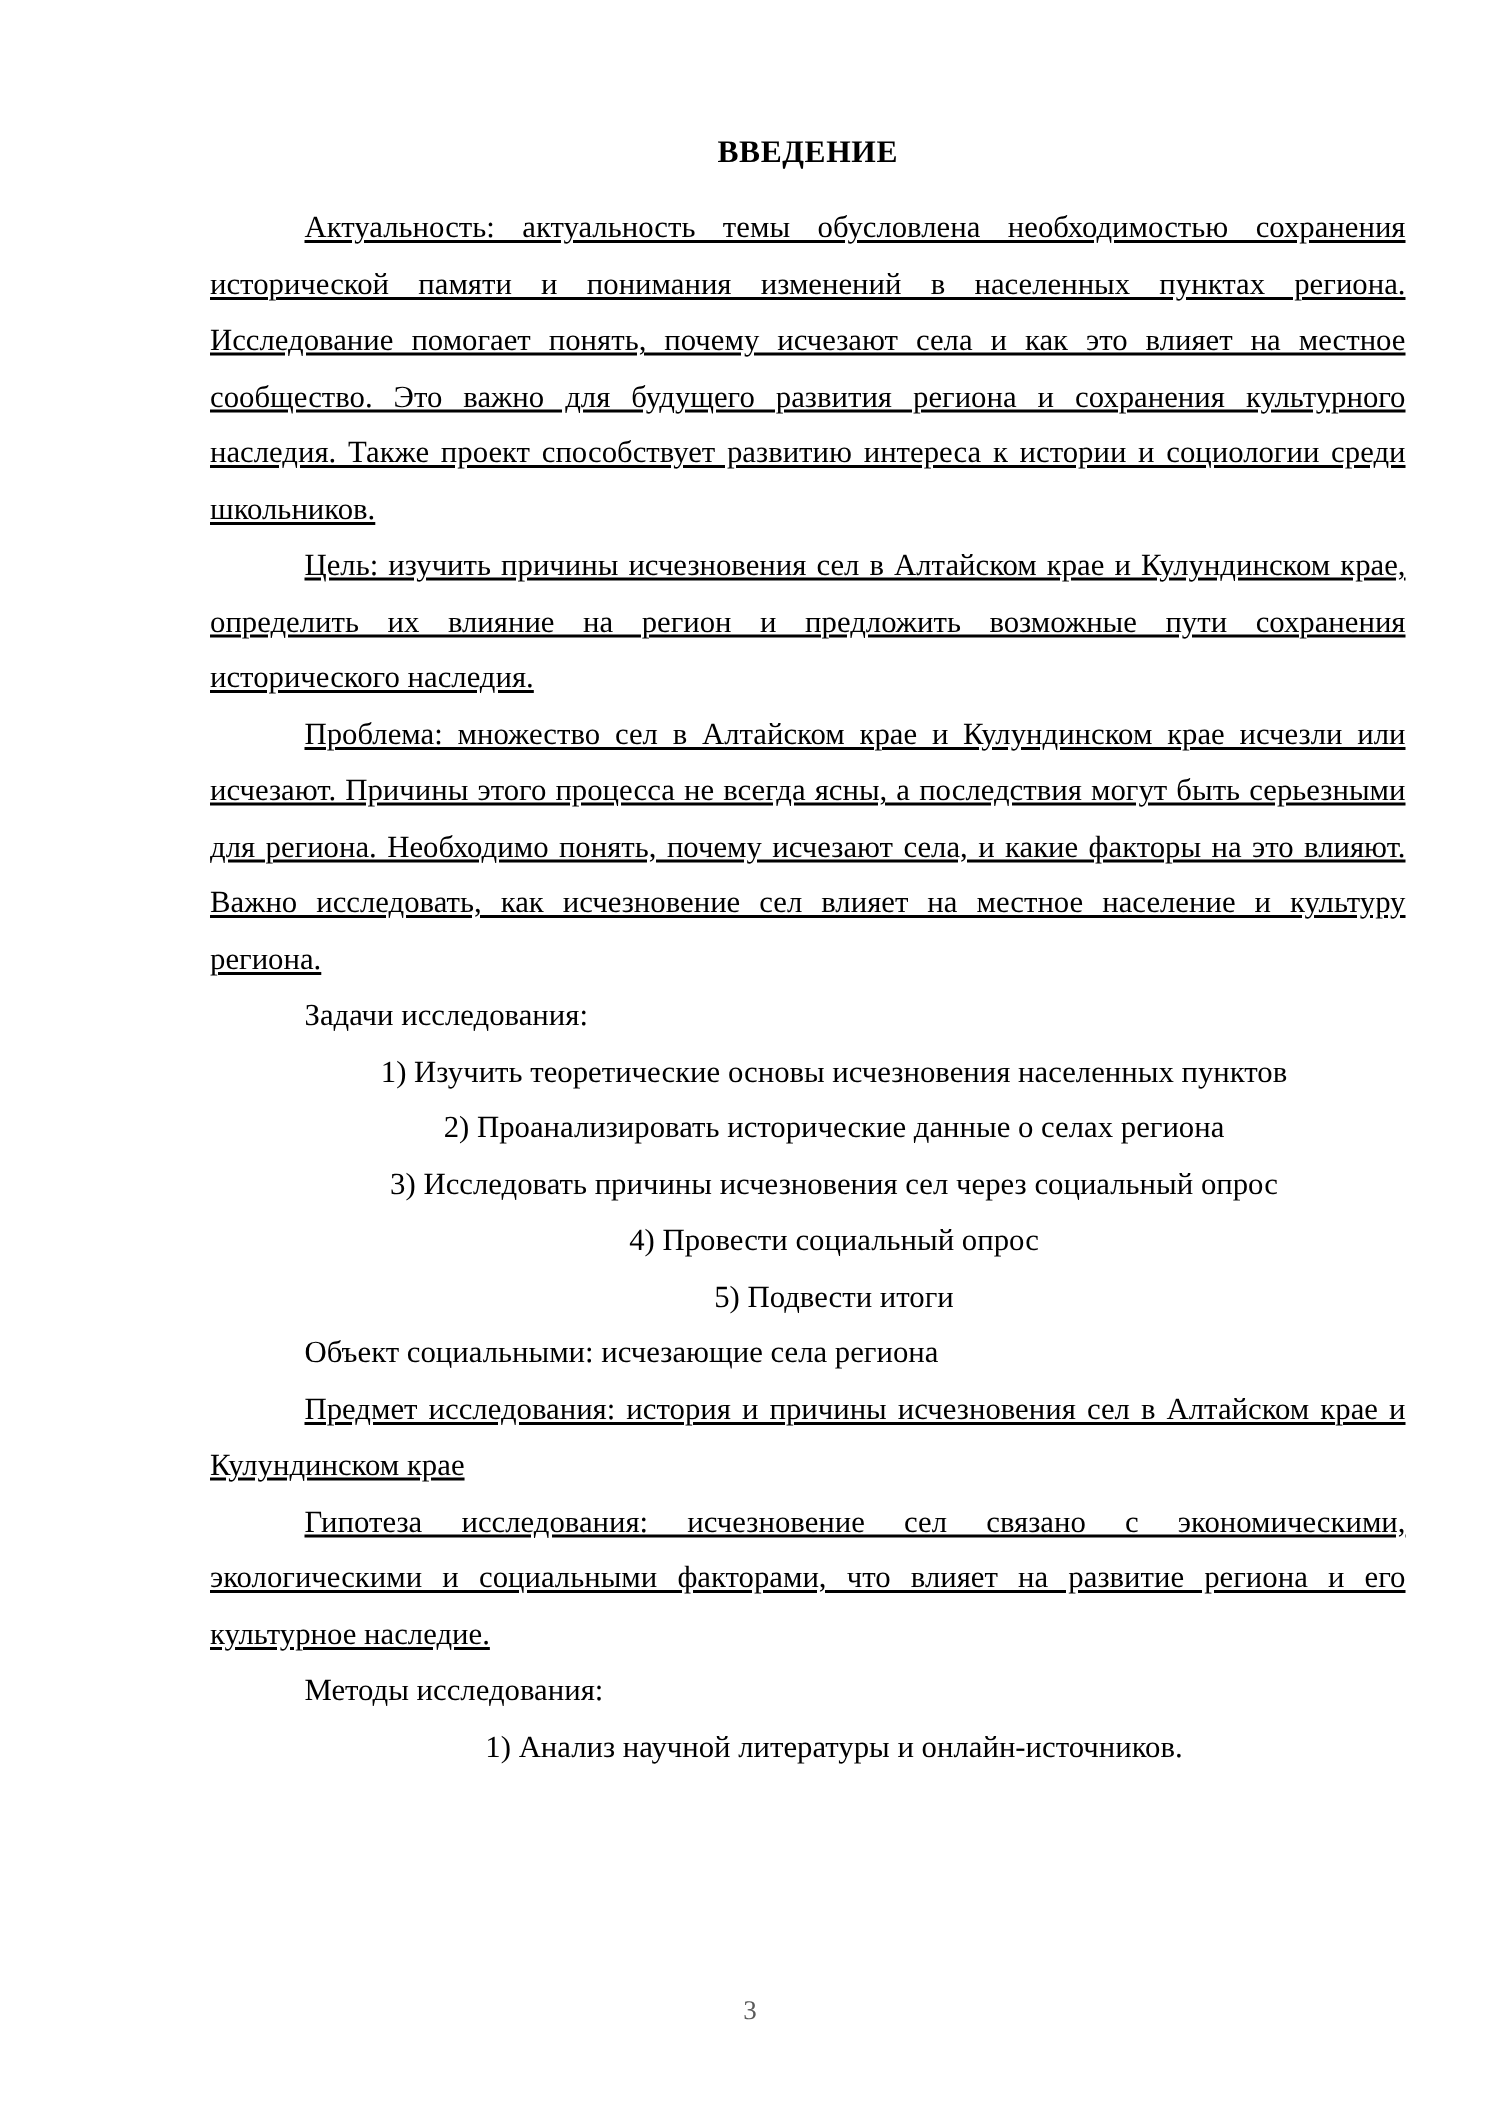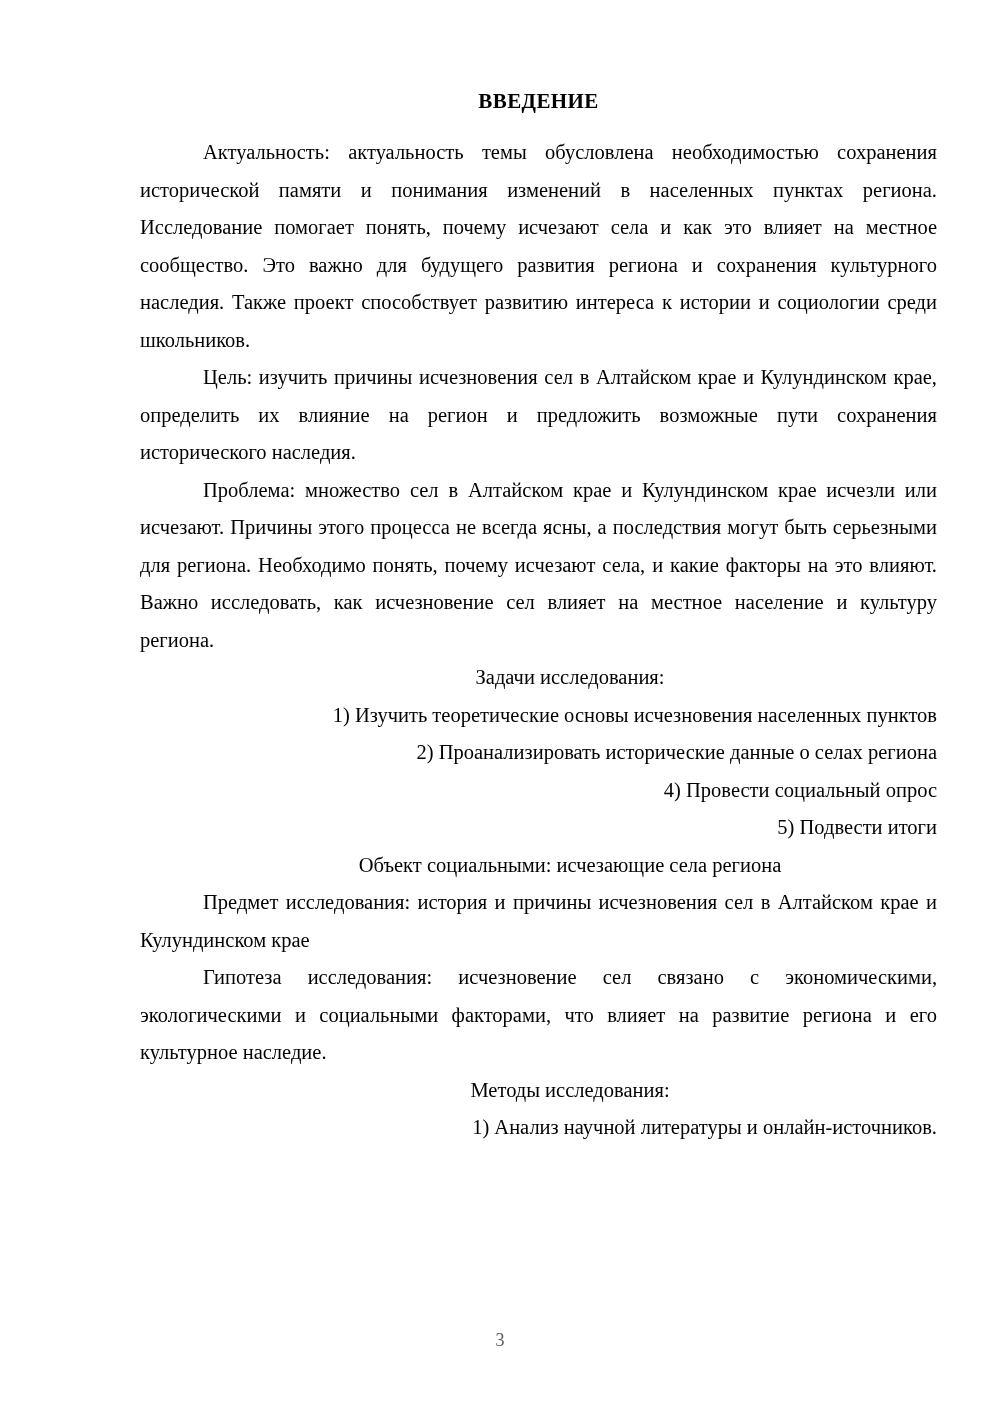--- a/index.html
+++ b/index.html
@@ -42,38 +42,39 @@
   }
 
   p.para {
     margin: 0;
     font-size: 20.5px;
     line-height: 37.5px;
     text-align: justify;
     text-indent: 63px;
     text-justify: inter-word;
     hyphens: none;
+    text-decoration: underline;
   }
 
   
 
   p.list-item {
     margin: 0;
     font-size: 20.5px;
     line-height: 37.5px;
-    text-align: right;
+    text-align: center;
     text-indent: 0;
     padding-left: 35px;
   }
 
   p.plain-indent {
     margin: 0;
     font-size: 20.5px;
     line-height: 37.5px;
-    text-align: center;
+    text-align: left;
     text-indent: 63px;
   }
 
   .page-number {
     position: absolute;
     left: 0;
     top: 1330px;
     width: 1000px;
     text-align: center;
     font-size: 18px;
@@ -93,20 +94,21 @@
     <p class="para">Актуальность: актуальность темы обусловлена необходимостью сохранения исторической памяти и понимания изменений в населенных пунктах региона. Исследование помогает понять, почему исчезают села и как это влияет на местное сообщество. Это важно для будущего развития региона и сохранения культурного наследия. Также проект способствует развитию интереса к истории и социологии среди школьников.</p>
 
     <p class="para">Цель: изучить причины исчезновения сел в Алтайском крае и Кулундинском крае, определить их влияние на регион и предложить возможные пути сохранения исторического наследия.</p>
 
     <p class="para">Проблема: множество сел в Алтайском крае и Кулундинском крае исчезли или исчезают. Причины этого процесса не всегда ясны, а последствия могут быть серьезными для региона. Необходимо понять, почему исчезают села, и какие факторы на это влияют. Важно исследовать, как исчезновение сел влияет на местное население и культуру региона.</p>
 
     <p class="plain-indent">Задачи исследования:</p>
 
     <p class="list-item">1) Изучить теоретические основы исчезновения населенных пунктов</p>
     <p class="list-item">2) Проанализировать исторические данные о селах региона</p>
+    <p class="list-item">3) Исследовать причины исчезновения сел через социальный опрос</p>
     <p class="list-item">4) Провести социальный опрос</p>
     <p class="list-item">5) Подвести итоги</p>
 
     <p class="plain-indent">Объект социальными: исчезающие села региона</p>
 
     <p class="para">Предмет исследования: история и причины исчезновения сел в Алтайском крае и Кулундинском крае</p>
 
     <p class="para">Гипотеза исследования: исчезновение сел связано с экономическими, экологическими и социальными факторами, что влияет на развитие региона и его культурное наследие.</p>
 
     <p class="plain-indent">Методы исследования:</p>

